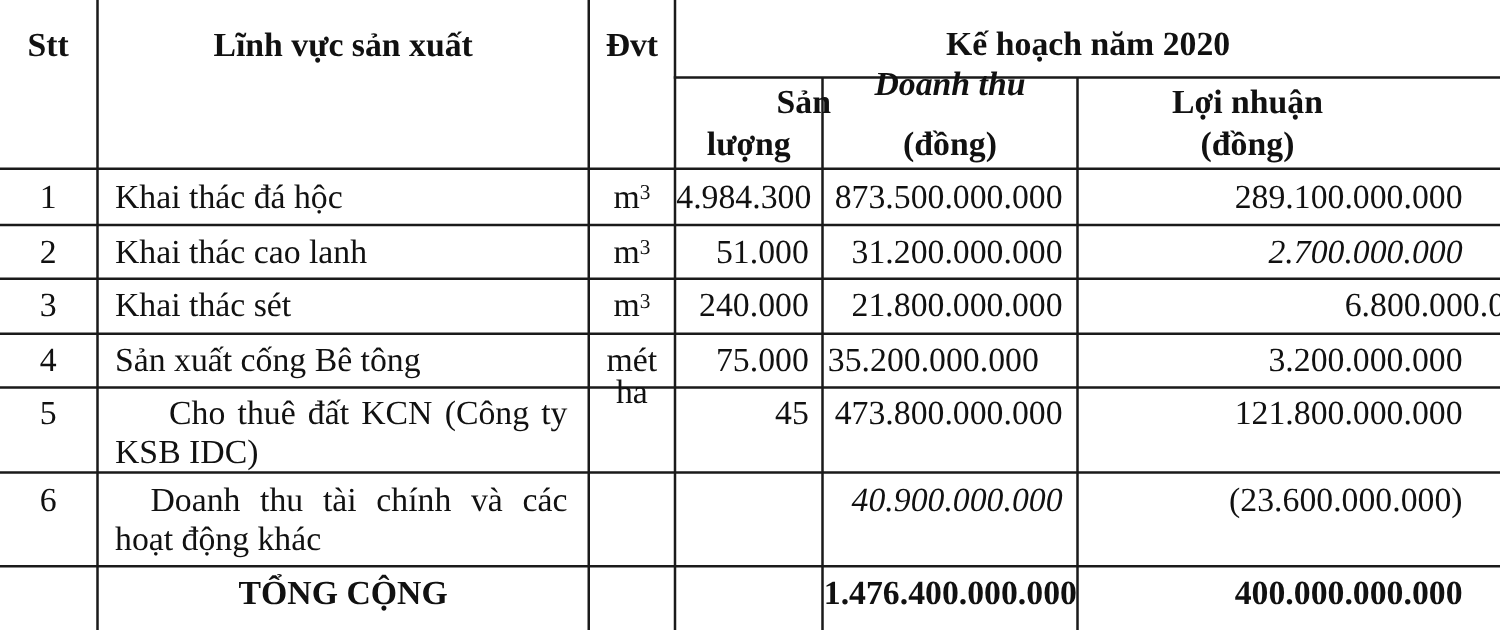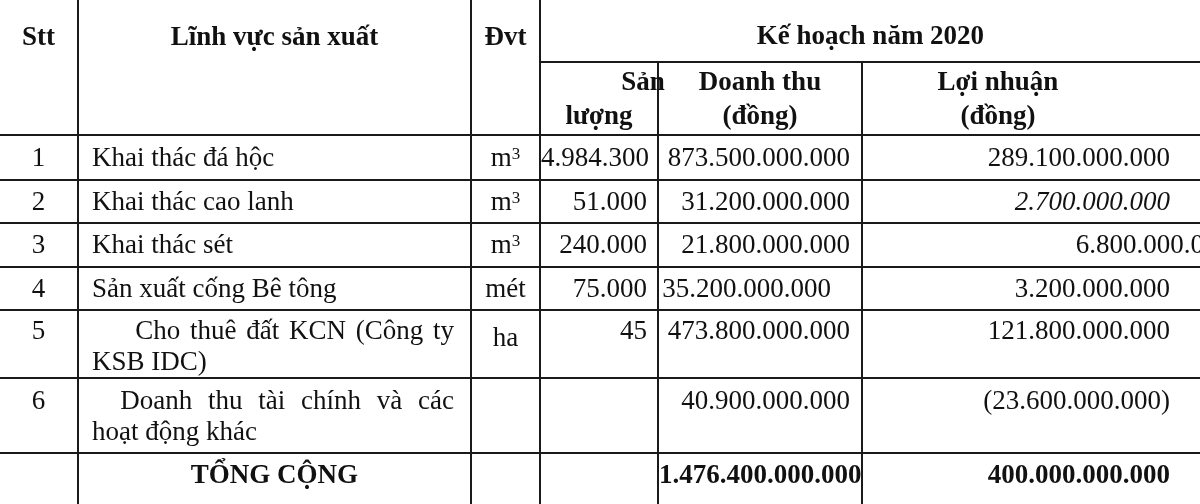--- a/index.html
+++ b/index.html
@@ -34,21 +34,21 @@
   <div class="hl" style="left:0; top:377px; width:1200px;"></div>
   <div class="hl" style="left:0; top:452px; width:1200px;"></div>
 
   <div class="cell b c" style="left:0; width:77px; top:21px;">Stt</div>
   <div class="cell b c" style="left:79px; width:391px; top:21px;">Lĩnh vực sản xuất</div>
   <div class="cell b c" style="left:472px; width:67px; top:21px;">Đvt</div>
   <div class="cell b c" style="left:541px; width:659px; top:20px;">Kế hoạch năm 2020</div>
 
   <div class="cell b c" style="left:541px; width:116px; top:66px;margin-left:44px;">Sản</div>
   <div class="cell b c" style="left:541px; width:116px; top:100px;">lượng</div>
-  <div class="cell b c" style="left:659px; width:202px; top:66px;">Doanh thu</div>
+  <div class="cell b c" style="left:659px; width:202px; top:52px;font-style:italic;">Doanh thu</div>
   <div class="cell b c" style="left:659px; width:202px; top:100px;">(đồng)</div>
   <div class="cell b c" style="left:863px; width:270px; top:66px;">Lợi nhuận</div>
   <div class="cell b c" style="left:863px; width:270px; top:100px;">(đồng)</div>
 
   <div>
     <div class="cell c" style="left:0; width:77px; top:142px;">1</div>
     <div class="cell l" style="left:92px; top:142px;">Khai thác đá hộc</div>
     <div class="cell c" style="left:472px; width:67px; top:142px;"><span>m</span><sup>3</sup></div>
     <div class="cell r" style="left:541px; width:106px; top:142px;">4.984.300</div>
     <div class="cell r" style="left:659px; width:191px; top:142px;">873.500.000.000</div>
@@ -79,31 +79,31 @@
     <div class="cell c" style="left:472px; width:67px; top:273px;"><span>mét</span><sup></sup></div>
     <div class="cell r" style="left:541px; width:106px; top:273px;">75.000</div>
     <div class="cell r" style="left:640px; width:191px; top:273px;">35.200.000.000</div>
     <div class="cell r" style="left:863px; width:307px; top:273px;">3.200.000.000</div>
   </div>
 
   <div>
     <div class="cell c" style="left:0; width:77px; top:315px;">5</div>
     <div class="cell l" style="left:92px; width:362px; top:315px; word-spacing:3px;">Cho thuê đất KCN (Công ty</div>
     <div class="cell l" style="left:92px; top:346px;">KSB IDC)</div>
-    <div class="cell c" style="left:472px; width:67px; top:322px;"><span>ha</span></div>
+    <div class="cell c" style="left:472px; width:67px; top:298px;"><span>ha</span></div>
     <div class="cell r" style="left:541px; width:106px; top:315px;">45</div>
     <div class="cell r" style="left:659px; width:191px; top:315px;">473.800.000.000</div>
     <div class="cell r" style="left:863px; width:307px; top:315px;">121.800.000.000</div>
   </div>
 
   <div>
     <div class="cell c" style="left:0; width:77px; top:385px;">6</div>
     <div class="cell l" style="left:92px; width:362px; top:385px; word-spacing:9px;">Doanh thu tài chính và các</div>
     <div class="cell l" style="left:92px; top:416px;">hoạt động khác</div>
-    <div class="cell r" style="left:659px; width:191px; top:385px;">40.900.000.000</div>
+    <div class="cell r" style="left:659px; width:191px; top:385px;font-style:italic;">40.900.000.000</div>
     <div class="cell r" style="left:863px; width:307px; top:385px;">(23.600.000.000)</div>
   </div>
 
   <div>
     <div class="cell b c" style="left:79px; width:391px; top:459px;">TỔNG CỘNG</div>
     <div class="cell b r" style="left:659px; width:191px; top:459px;">1.476.400.000.000</div>
     <div class="cell b r" style="left:863px; width:307px; top:459px;">400.000.000.000</div>
   </div>
 
 </div>

